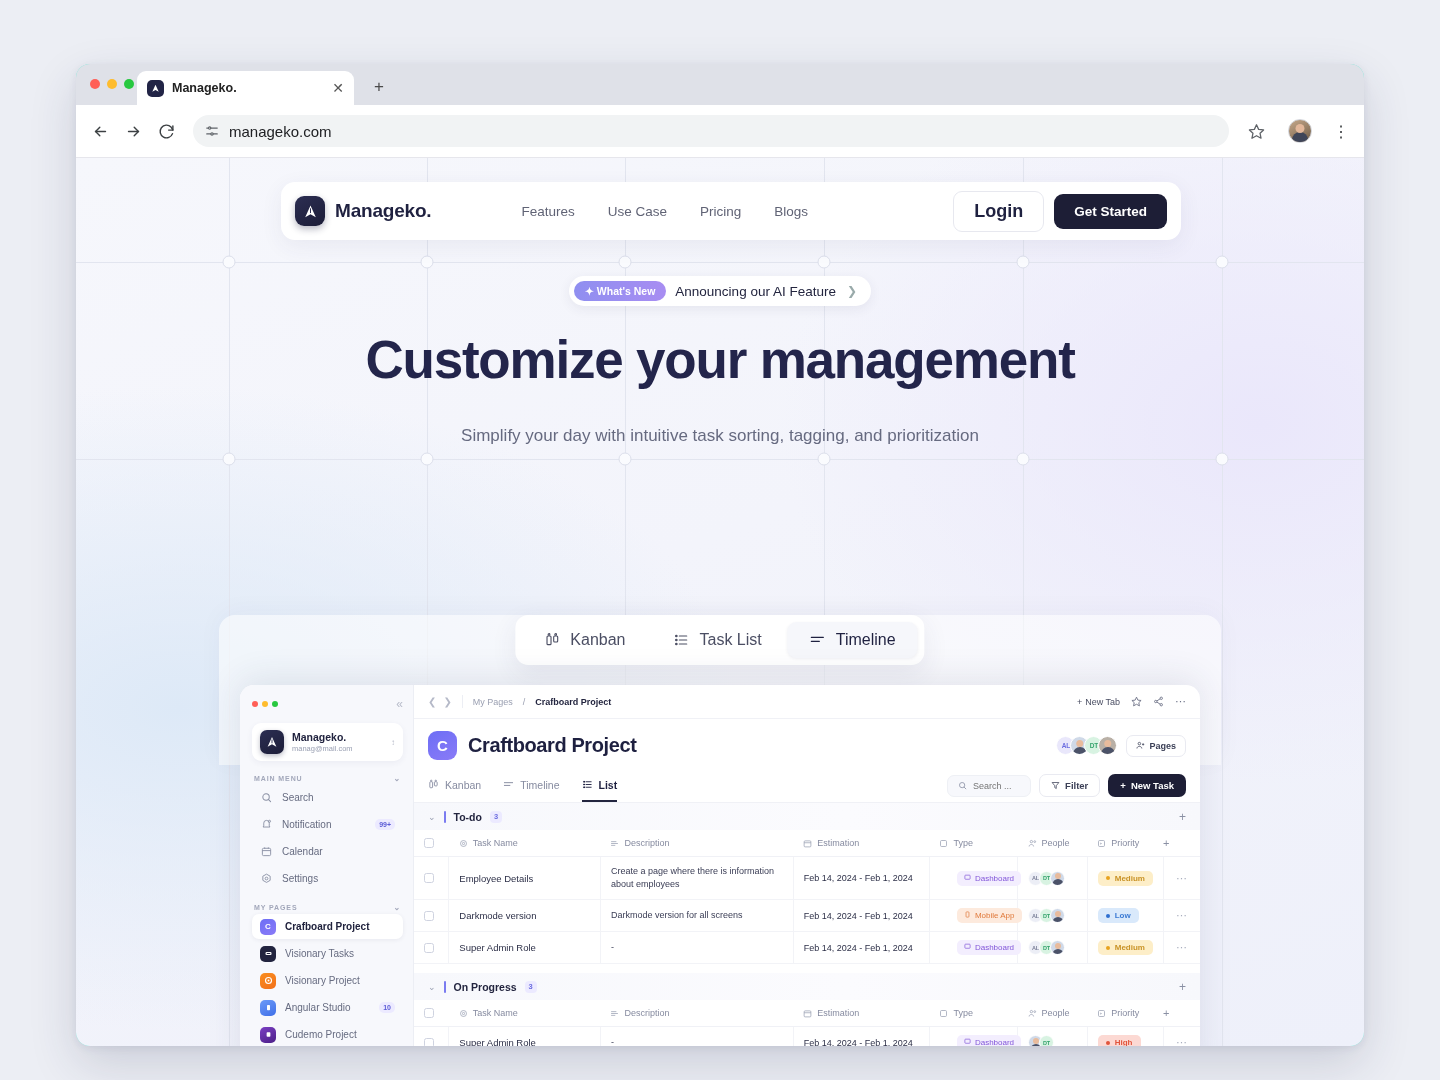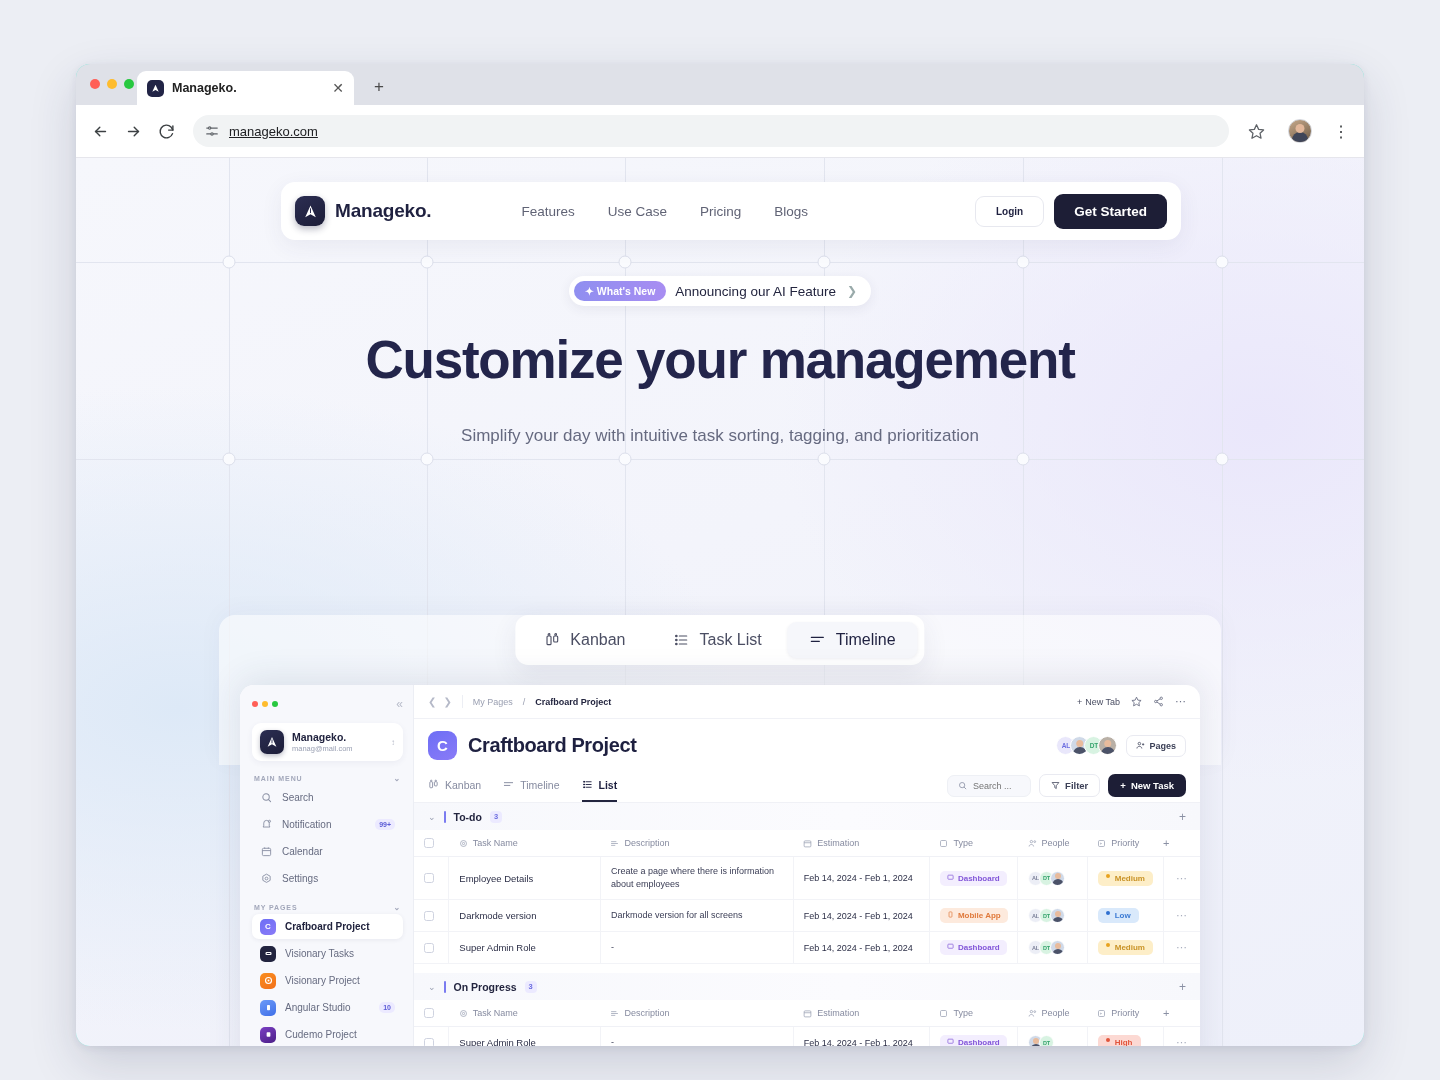--- a/index.html
+++ b/index.html
@@ -60,21 +60,21 @@
     display: flex; align-items: center;
     padding: 0 14px; gap: 13px;
     border-bottom: 1px solid #e6e6ec;
   }
   .navbtn { width: 20px; height: 20px; color: #3c4043; display: flex; align-items: center; justify-content: center; cursor: pointer; }
   .omnibox {
     flex: 1; height: 32px; background: #f1f3f4;
     border-radius: 16px; display: flex; align-items: center;
     padding: 0 12px; gap: 10px; margin-left: 4px;
   }
-  .omni-url { font-size: 13px; color: #202124; text-decoration: underline; }
+  .omni-url { font-size: 15px; color: #202124; }
   .star-ic { color: #5f6368; cursor: pointer; }
   .avatar-chrome {
     width: 24px; height: 24px; border-radius: 50%;
     background: linear-gradient(150deg,#c7a98b,#6d5a45);
     margin-left: 10px; border: 1px solid #d2d4da;
     overflow: hidden; position: relative;
   }
   .avatar-chrome::after {
     content:''; position:absolute; left:50%; top:56%;
     width:16px; height:13px; border-radius:8px 8px 0 0;
@@ -121,21 +121,21 @@
     width: 30px; height: 30px; border-radius: 9px;
     background: linear-gradient(150deg,#2c2e52,#1c1d38);
     display: flex; align-items: center; justify-content: center;
     box-shadow: 0 3px 7px rgba(34,36,70,.32);
   }
   .brand-name { font-size: 19px; font-weight: 700; color: #1f2140; letter-spacing:-.2px; }
   .navlinks { display: flex; gap: 33px; margin-left: 90px; }
   .navlink { font-size: 13.5px; color: #606375; cursor: pointer; }
   .nav-actions { margin-left: auto; display: flex; align-items: center; gap: 10px; }
   .btn-login {
-    font-size: 10px; color: #1f2140; font-weight: 600;
+    font-size: 18px; color: #1f2140; font-weight: 600;
     padding: 9px 20px; border: 1px solid #e7e8ef; border-radius: 9px;
     background: #fff; cursor: pointer;
   }
   .btn-start {
     font-size: 13.5px; color: #fff; font-weight: 600;
     padding: 10px 20px; border-radius: 9px;
     background: #1d1e36; cursor: pointer; border: none;
   }
 
   
@@ -350,26 +350,27 @@
   .col-est { width: 133px; }
   .col-type { width: 86px; }
   .col-ppl { width: 68px; }
   .col-pri { width: 74px; }
   .col-more { width: 36px; }
   td.cell-div { border-left: 1px solid #f2f3f7; }
   .desc-txt { font-size: 9px; color: #3a3d55; line-height: 1.45; }
   .est-txt { font-size: 9px; color: #2c2f47; white-space: nowrap; }
   .chip {
     display: inline-flex; align-items: center; gap: 4px;
-    font-size: 8px; font-weight: 700; border-radius: 5px; padding: 3px 7px;
+    font-size: 8px; font-weight: 400; border-radius: 5px; padding: 3px 7px;
     white-space: nowrap;
+    margin-left: 17px;
   }
   .chip-dash { background: #f3eefe; color: #8357d9; }
   .chip-mob  { background: #fdeadd; color: #e07a3c; }
-  .pri { display: inline-flex; gap: 5px;
+  .pri { display: inline-flex; align-items: center; gap: 5px;
          font-size: 8px; font-weight: 600; border-radius: 5px; padding: 3px 8px; }
   .pri-med { background: #fdeec8; color: #c99327; }
   .pri-low { background: #d9e9fb; color: #3c7bd4; }
   .pri-high{ background: #fcd9d3; color: #e1553c; }
   .pri-dot { width: 4px; height: 4px; border-radius: 50%; }
   .more { color: #a9aebe; font-size: 11px; letter-spacing: .5px; cursor: pointer; text-align:center; }
   .avrow { display: flex; padding-left: 10px; }
   .av-sm {
     width: 15px; height: 15px; border-radius: 50%;
     font-size: 5.5px; font-weight: 700;

